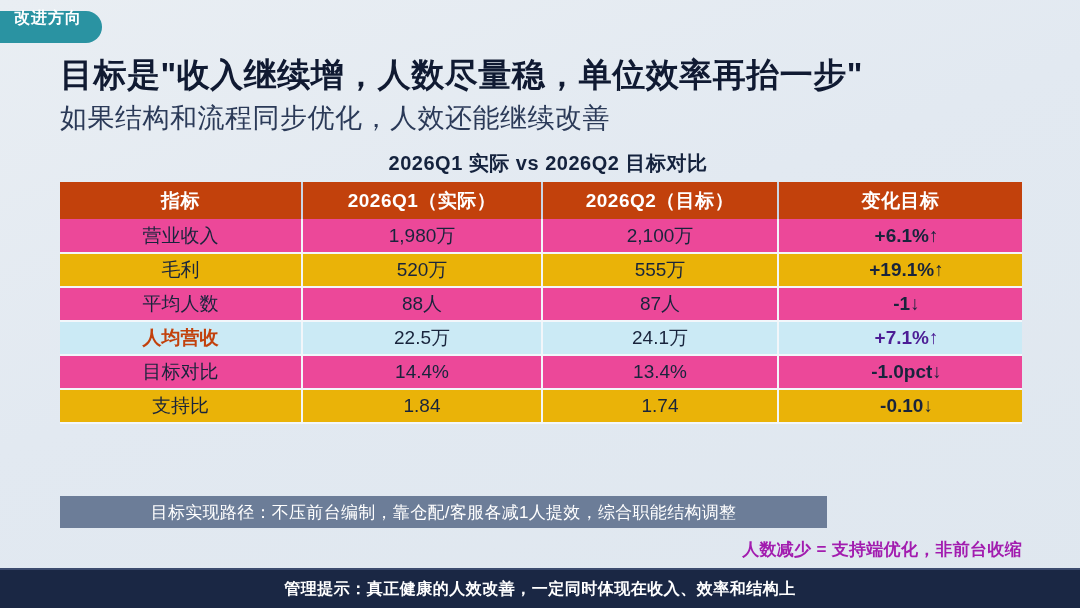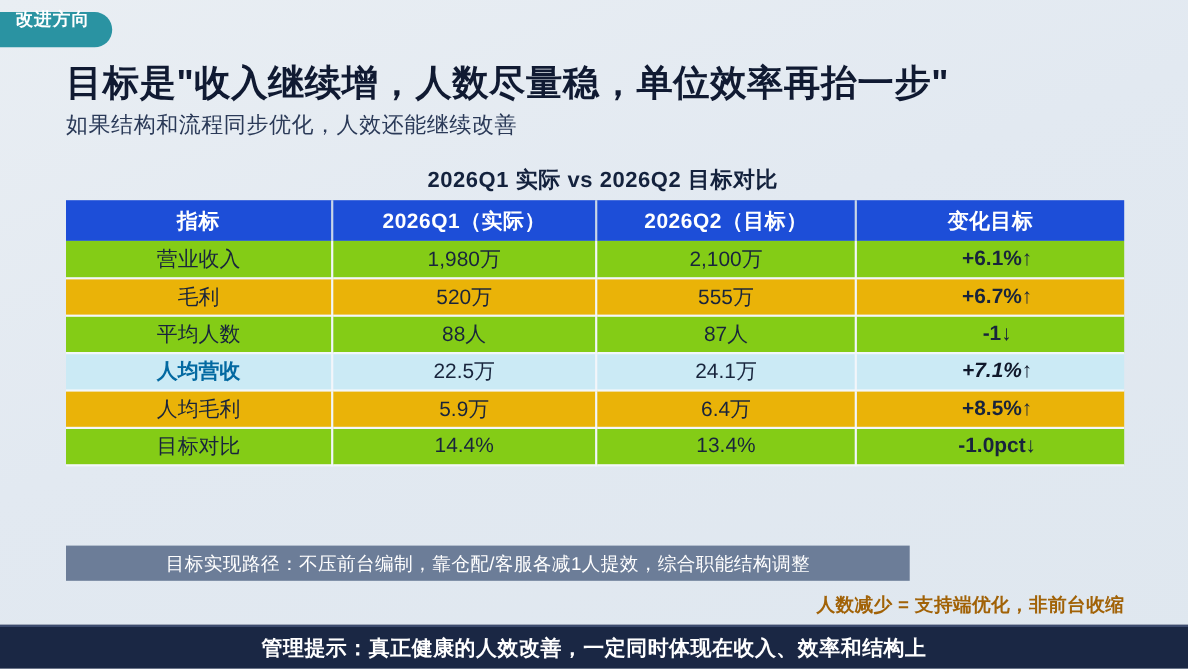--- a/index.html
+++ b/index.html
@@ -43,21 +43,21 @@
     font-weight: bold;
     color: #101a32;
     letter-spacing: 0.5px;
     white-space: nowrap;
   }
 
   .subhead {
     position: absolute;
     left: 60px;
     top: 100px;
-    font-size: 20px;
+    font-size: 27px;
     color: #2b3a58;
     letter-spacing: 0.5px;
     white-space: nowrap;
     text-align: right;
   }
 
   .table-title {
     position: absolute;
     left: 16px;
     right: 0;
@@ -82,21 +82,21 @@
     border-collapse: collapse;
     table-layout: fixed;
   }
 
   table.grid col.c0 { width: 242px; }
   table.grid col.c1 { width: 240px; }
   table.grid col.c2 { width: 236px; }
   table.grid col.c3 { width: 244px; }
 
   table.grid thead th {
-    background: #1d4ed8;
+    background: #c2410c;
     color: #ffffff;
     font-size: 19px;
     font-weight: bold;
     height: 37px;
     text-align: center;
     border-right: 2px solid #c9d6e6;
     letter-spacing: 0.5px;
     margin-left: 31px;
   }
   table.grid thead th:last-child { border-right: none; }
@@ -104,37 +104,37 @@
   table.grid tbody td {
     height: 34px;
     text-align: center;
     font-size: 19px;
     color: #18243c;
     border-right: 2px solid #f2f6fa;
     border-bottom: 2px solid #f3f7fb;
   }
   table.grid tbody td:last-child { border-right: none; }
 
-  tbody tr.odd td  { background: #84cc16; }
+  tbody tr.odd td  { background: #ec4899; }
   tbody tr.even td { background: #eab308; }
 
   tbody tr.hl td {
     background: #cbeaf5;
   }
   tbody tr.hl td.metric {
-    color: #0369a1;
+    color: #c2410c;
     font-weight: bold;
   }
 
   td.delta {
     color: #1f7f87;
     font-weight: bold;
     padding-left: 12px;
   }
-  tr.hl td.delta { color: #0f172a; font-style: italic; }
+  tr.hl td.delta { color: #4c1d95; }
 
   
   .path-bar {
     position: absolute;
     left: 60px;
     top: 496px;
     width: 767px;
     height: 32px;
     background: #6c7d98;
     color: #ffffff;
@@ -145,35 +145,35 @@
     letter-spacing: 0.3px;
   }
 
   
   .note {
     position: absolute;
     right: 58px;
     top: 538px;
     font-size: 17px;
     font-weight: bold;
-    color: #a16207;
+    color: #a21caf;
     letter-spacing: 0.3px;
   }
 
   
   .bottom-bar {
     position: absolute;
     left: 0;
     right: 0;
     bottom: 0;
     height: 40px;
     background: #1a2744;
     border-top: 2px solid #3c4b6e;
     color: #ffffff;
-    font-size: 19px;
+    font-size: 16px;
     font-weight: bold;
     display: flex;
     align-items: center;
     justify-content: center;
     letter-spacing: 0.5px;
   }
 </style>
 </head>
 <body>
 
@@ -206,46 +206,46 @@
         <tr class="odd">
           <td class="metric">营业收入</td>
           <td>1,980万</td>
           <td>2,100万</td>
           <td class="delta">+6.1%↑</td>
         </tr>
         <tr class="even">
           <td class="metric">毛利</td>
           <td>520万</td>
           <td>555万</td>
-          <td class="delta">+6.7%↑</td>
+          <td class="delta">+19.1%↑</td>
         </tr>
         <tr class="odd">
           <td class="metric">平均人数</td>
           <td>88人</td>
           <td>87人</td>
           <td class="delta">-1↓</td>
         </tr>
         <tr class="hl">
           <td class="metric">人均营收</td>
           <td>22.5万</td>
           <td>24.1万</td>
           <td class="delta">+7.1%↑</td>
         </tr>
-        <tr class="even">
-          <td class="metric">人均毛利</td>
-          <td>5.9万</td>
-          <td>6.4万</td>
-          <td class="delta">+8.5%↑</td>
-        </tr>
         <tr class="odd">
           <td class="metric">目标对比</td>
           <td>14.4%</td>
           <td>13.4%</td>
           <td class="delta">-1.0pct↓</td>
         </tr>
+        <tr class="even">
+          <td class="metric">支持比</td>
+          <td>1.84</td>
+          <td>1.74</td>
+          <td class="delta">-0.10↓</td>
+        </tr>
       </tbody>
   </table>
 </div>
 
 <div class="path-bar">
   <span>目标实现路径：不压前台编制，靠仓配/客服各减1人提效，综合职能结构调整</span>
 </div>
 
 <div class="note">人数减少 = 支持端优化，非前台收缩</div>
 

